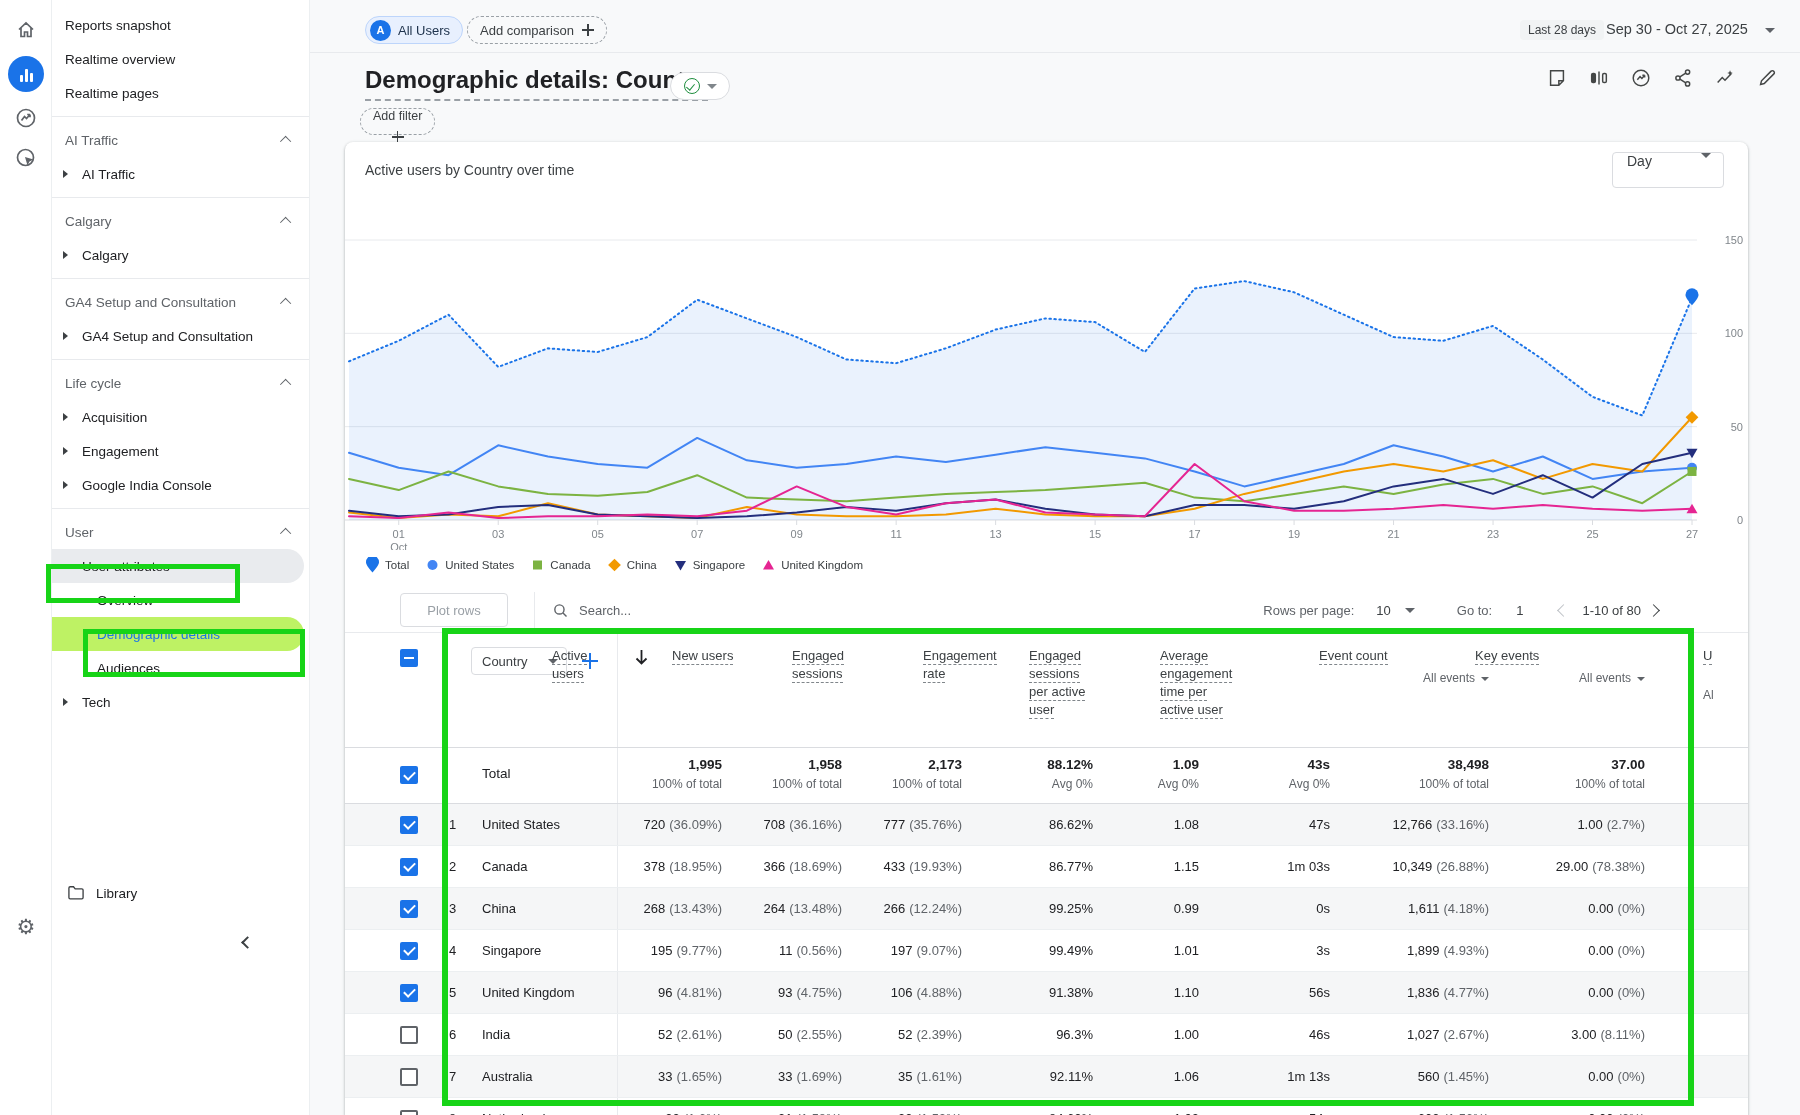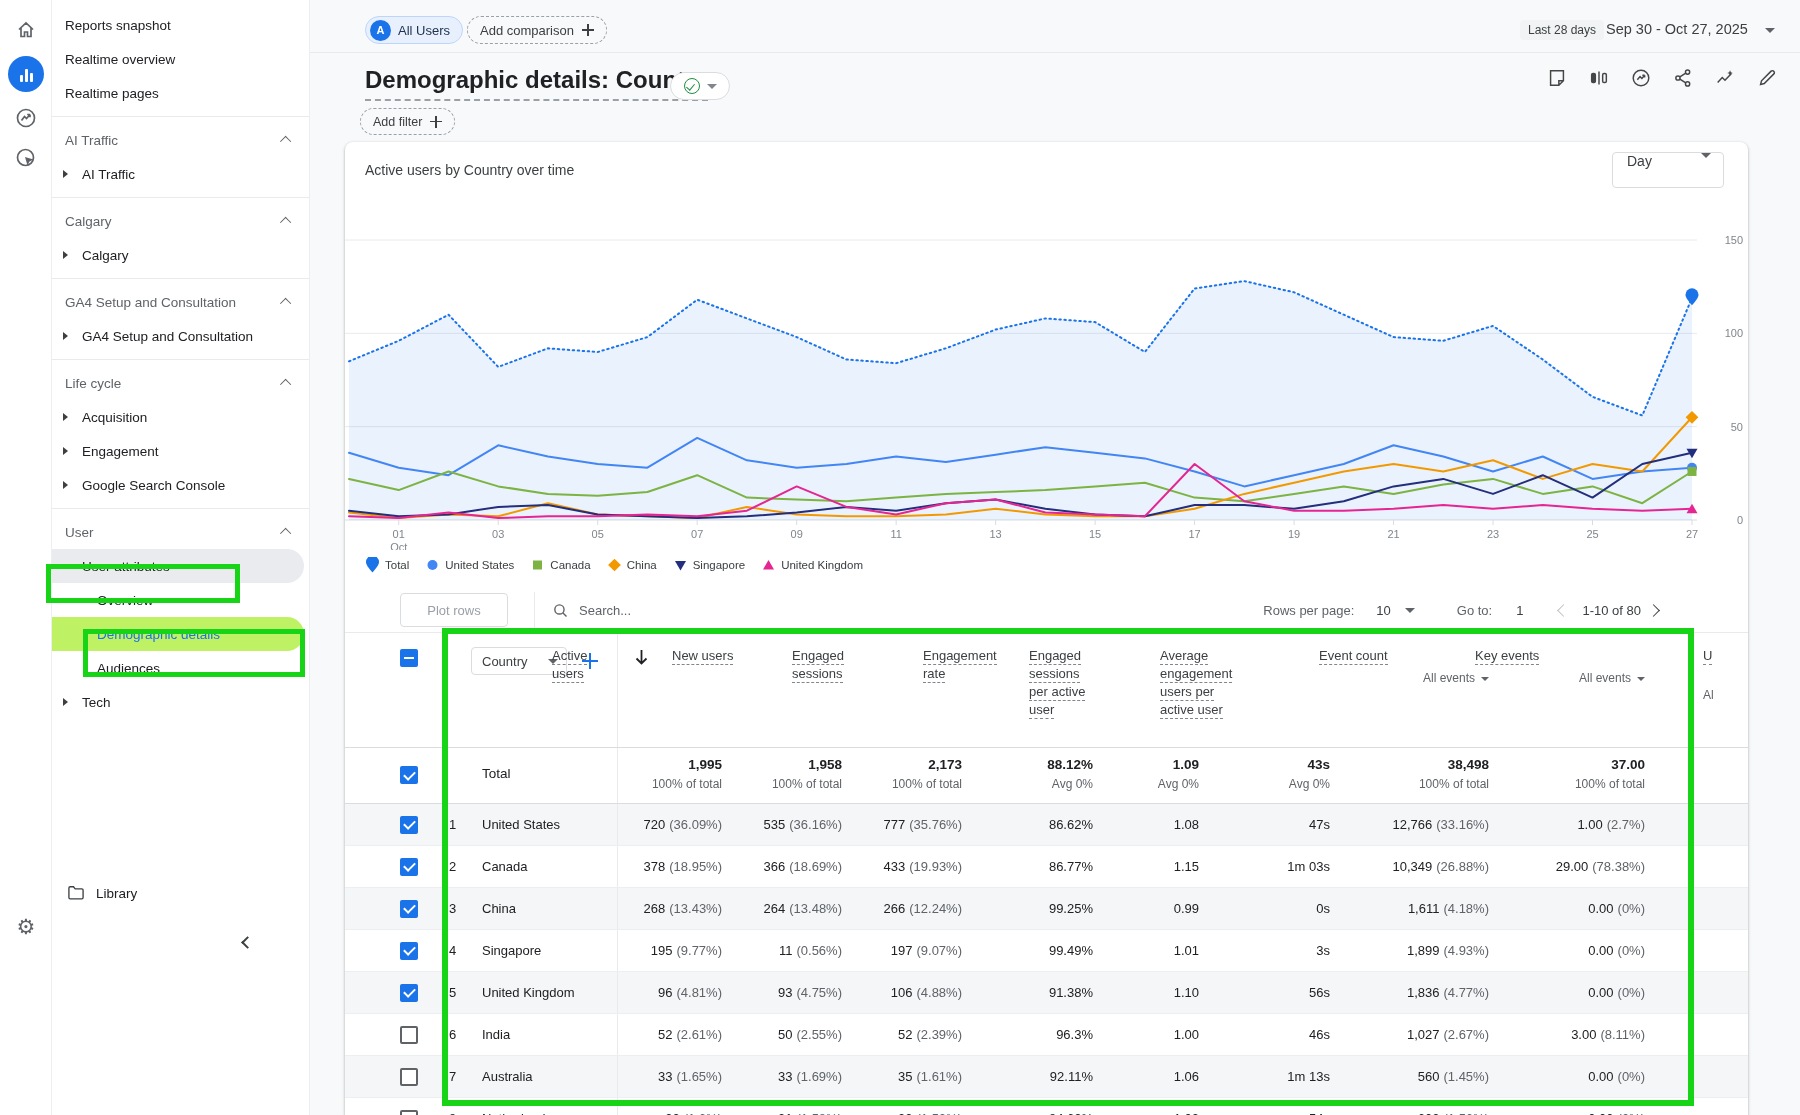--- a/index.html
+++ b/index.html
@@ -34,21 +34,21 @@
 
   
   .main { position:absolute; left:310px; top:0; width:1490px; height:100%; background:#f8f9fa; }
   .topline { position:absolute; left:0; top:52px; width:100%; height:1px; background:#e8eaed; }
 
   .chip { position:absolute; display:flex; align-items:center; height:28px; border-radius:14px; font-size:13px; cursor:pointer; }
   .chip-allusers { left:55px; top:16px; padding:0 12px 0 4px; gap:7px; background:#e8f0fe; border:1px solid #bdd5fb; color:#20344e; }
   .avatar-a { width:21px; height:21px; border-radius:50%; background:#1a73e8; color:#fff; font-size:11px; font-weight:bold; display:flex; align-items:center; justify-content:center; }
   .chip-dash { border:1px dashed #9aa0a6; color:#3c4043; background:transparent; padding:0 12px; gap:8px; }
   .chip-addcomp { left:157px; top:16px; }
-  .chip-addfilter { left:50px; top:108px; height:27px; font-size:12.5px; }
+  .chip-addfilter { left:50px; top:108px; height:27px; font-size:12.5px;flex-direction:column; }
   .plus { position:relative; width:12px; height:12px; }
   .plus::before { content:""; position:absolute; left:0; top:5px; width:12px; height:1.8px; background:#3c4043; }
   .plus::after { content:""; position:absolute; left:5px; top:0; width:1.8px; height:12px; background:#3c4043; }
 
   .date-preset { position:absolute; left:1210px; top:20px; font-size:12px; color:#3c4043; background:#f1f3f4; border-radius:4px; padding:3px 8px; }
   .date-range { position:absolute; left:1296px; top:21px; font-size:14.5px; color:#3c4043; cursor:pointer; }
   .caret-down { display:inline-block; width:0; height:0; border-left:5px solid transparent; border-right:5px solid transparent; border-top:5px solid #5f6368; }
   .date-caret { position:absolute; left:1455px; top:28px; }
 
   .page-title { position:absolute; left:55px; top:66px; font-size:24px; color:#202124; border-bottom:2px dashed #9aa0a6; padding-bottom:5px; cursor:pointer; }
@@ -192,21 +192,21 @@
         <div class="sb-item sb-parent">
           <span class="tri-r"></span>
           <span>Acquisition</span>
         </div>
         <div class="sb-item sb-parent">
           <span class="tri-r"></span>
           <span>Engagement</span>
         </div>
         <div class="sb-item sb-parent">
           <span class="tri-r"></span>
-          <span>Google Search Console</span>
+          <span>Google India Console</span>
         </div>
         <div class="sb-divider"></div>
         <div class="sb-item sb-head">
           <span>User</span>
           <span class="chev-up"></span>
         </div>
         <div class="sb-item sb-parent pill-gray">
           <span class="tri-d"></span>
           <span>User attributes</span>
         </div>
@@ -461,21 +461,21 @@
           </div>
           <div class="hcell" style="left: 684px; width: 170px;">
             <div><span class="ln">Engaged</span></div>
             <div><span class="ln">sessions</span></div>
             <div><span class="ln">per active</span></div>
             <div><span class="ln">user</span></div>
           </div>
           <div class="hcell" style="left: 815px; width: 170px;">
             <div><span class="ln">Average</span></div>
             <div><span class="ln">engagement</span></div>
-            <div><span class="ln">users per</span></div>
+            <div><span class="ln">time per</span></div>
             <div><span class="ln">active user</span></div>
           </div>
           <div class="hcell" style="left: 974px; width: 170px;">
             <div><span class="ln">Event count</span></div>
             <div class="sub">
               <span>All events</span>
               <span class="caret-down" style="border-top-color:#5f6368;border-left-width:4px;border-right-width:4px;border-top-width:4px"></span>
             </div>
           </div>
           <div class="hcell" style="left: 1130px; width: 170px;">
@@ -533,21 +533,21 @@
           <div class="trow stripe">
             <div class="row-cb cb cb-ck"></div>
             <div class="rank">1</div>
             <div class="dimname">United States</div>
             <div class="col-vline"></div>
             <div class="vcell" style="left: 187px; width: 190px;">
               <span>720</span>
               <span class="gr">(36.09%)</span>
             </div>
             <div class="vcell" style="left: 307px; width: 190px;">
-              <span>535</span>
+              <span>708</span>
               <span class="gr">(36.16%)</span>
             </div>
             <div class="vcell" style="left: 427px; width: 190px;">
               <span>777</span>
               <span class="gr">(35.76%)</span>
             </div>
             <div class="vcell" style="left: 558px; width: 190px;">
               <span>86.62%</span>
             </div>
             <div class="vcell" style="left: 664px; width: 190px;">

